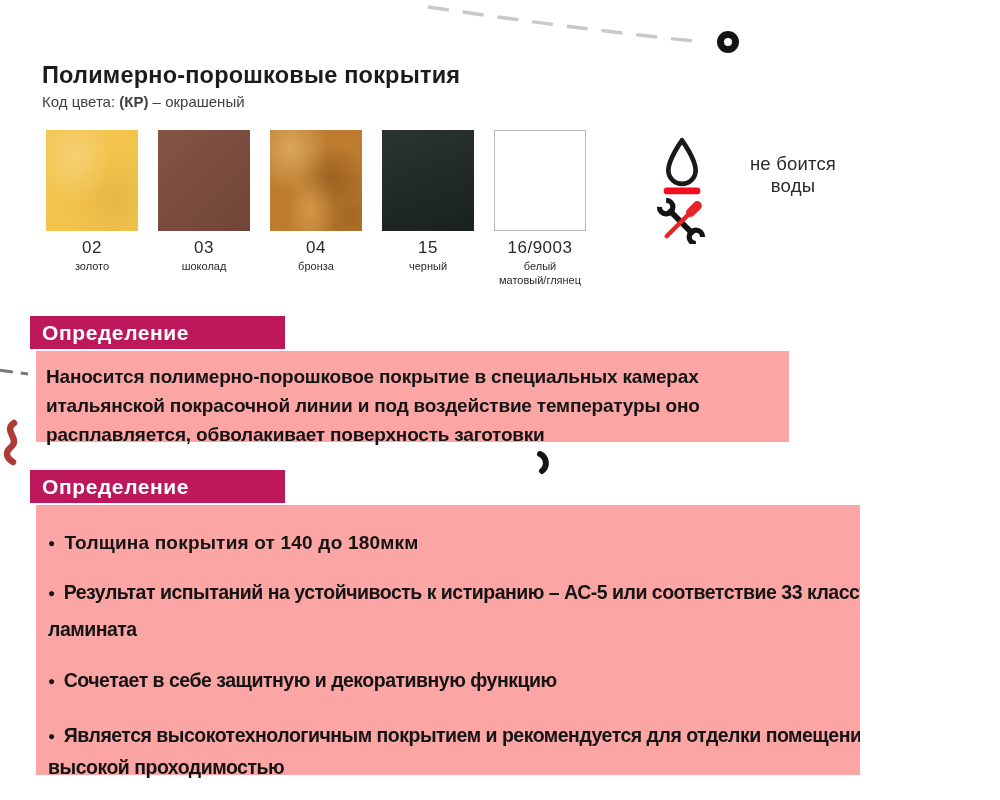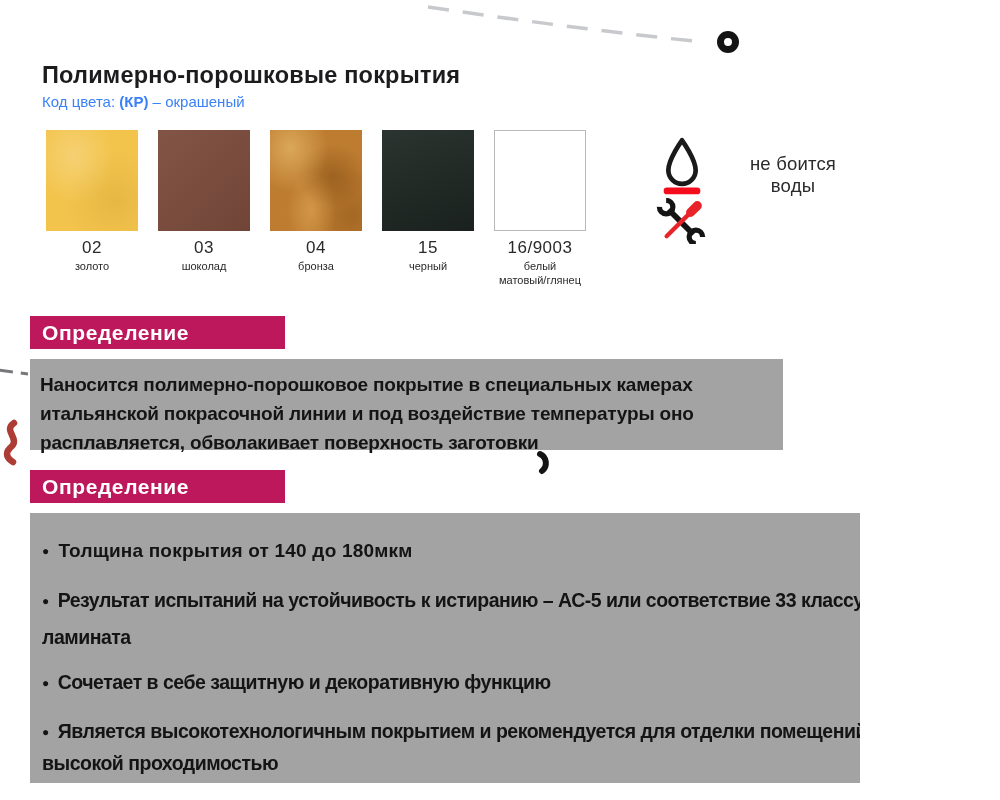--- a/index.html
+++ b/index.html
@@ -2,21 +2,21 @@
 <html><head>
 <meta charset="utf-8">
 <style>
   html,body{margin:0;padding:0;background:#fff;}
   .page{position:relative;width:860px;height:800px;background:#ffffff;overflow:hidden;
         font-family:"Liberation Sans",sans-serif;color:#1a1a1a;}
   .deco{position:absolute;left:0;top:0;pointer-events:none;}
 
   
   .title{position:absolute;left:42px;top:62px;font-size:23.5px;font-weight:700;color:#1c1c1e;letter-spacing:0.2px;}
-  .subtitle{position:absolute;left:42px;top:93px;font-size:15px;color:#3b82f6;}
+  .subtitle{position:absolute;left:42px;top:93px;font-size:15px;color:#404040;}
   .subtitle b{font-weight:700;}
 
   
   .swatch-row{position:absolute;left:46px;top:130px;display:flex;gap:20px;}
   .swatch-cell{width:92px;text-align:center;}
   .swatch{width:92px;height:101px;box-sizing:border-box;}
   .tex-gold{background-image:radial-gradient(ellipse at 30% 25%,rgba(255,255,255,.22) 0%,rgba(255,255,255,0) 45%),
             radial-gradient(ellipse at 75% 70%,rgba(120,70,0,.10) 0%,rgba(120,70,0,0) 50%);}
   .tex-choc{background-image:linear-gradient(135deg,rgba(255,255,255,.06),rgba(0,0,0,.08));}
   .tex-bronze{background-image:radial-gradient(ellipse at 22% 18%,rgba(255,220,140,.45) 0%,rgba(255,220,140,0) 38%),
@@ -29,32 +29,32 @@
   .swatch-name{margin-top:1px;font-size:11px;line-height:14px;color:#2a2a2c;white-space:pre-line;}
 
   
   .icon-abs{position:absolute;}
   .feat-caption{position:absolute;font-size:18.5px;color:#2b2b2d;letter-spacing:0.2px;text-align:center;}
 
   
   .red-head{position:absolute;left:30px;width:255px;height:33px;background:#be185d;
             display:flex;align-items:center;padding-left:12px;box-sizing:border-box;}
   .red-head span{color:#ffffff;font-size:21px;font-weight:700;letter-spacing:0.6px;}
-  .gray-panel{position:absolute;left:30px;background:#a3a3a3;box-sizing:border-box;margin-top:8px;}
+  .gray-panel{position:absolute;left:36px;background:#fca5a5;box-sizing:border-box;}
   .def-head{top:316px;}
   .def-panel{top:351px;width:753px;height:91px;padding:11px 14px 0 10px;}
   .def-panel p{margin:0;font-size:19px;line-height:29px;font-weight:700;letter-spacing:-0.2px;color:#141414;}
   .feat-head{top:470px;}
   .feat-panel{top:505px;width:913px;height:270px;padding:0 35px 16px 12px;}
   .feat-panel ul{list-style:none;margin:0;padding:0;}
   .feat-panel li{color:#141414;font-weight:700;}
   .dot{font-size:12px;margin-right:9px;position:relative;top:-2px;}
   .b1{margin-top:26px;font-size:19px;letter-spacing:0.2px;line-height:24px;}
   .b2{margin-top:18px;font-size:19.5px;letter-spacing:-0.5px;line-height:34px;}
-  .b3{margin-top:14px;font-size:19.5px;letter-spacing:-0.5px;line-height:28px;}
+  .b3{margin-top:14px;font-size:19.5px;letter-spacing:-0.5px;line-height:40px;}
   .b4{margin-top:18px;font-size:19.5px;letter-spacing:-0.5px;line-height:29px;}
 </style>
 </head>
 <body>
 
 <div class="page">
 
   <svg class="deco" width="1000" height="800" viewBox="0 0 1000 800">
     <path d="M428,7 Q585,30 703,42" stroke="#c7c9cc" stroke-width="3.5" fill="none" stroke-dasharray="21 14"></path>
     <circle cx="728" cy="42" r="7.5" fill="none" stroke="#141414" stroke-width="7"></circle>

